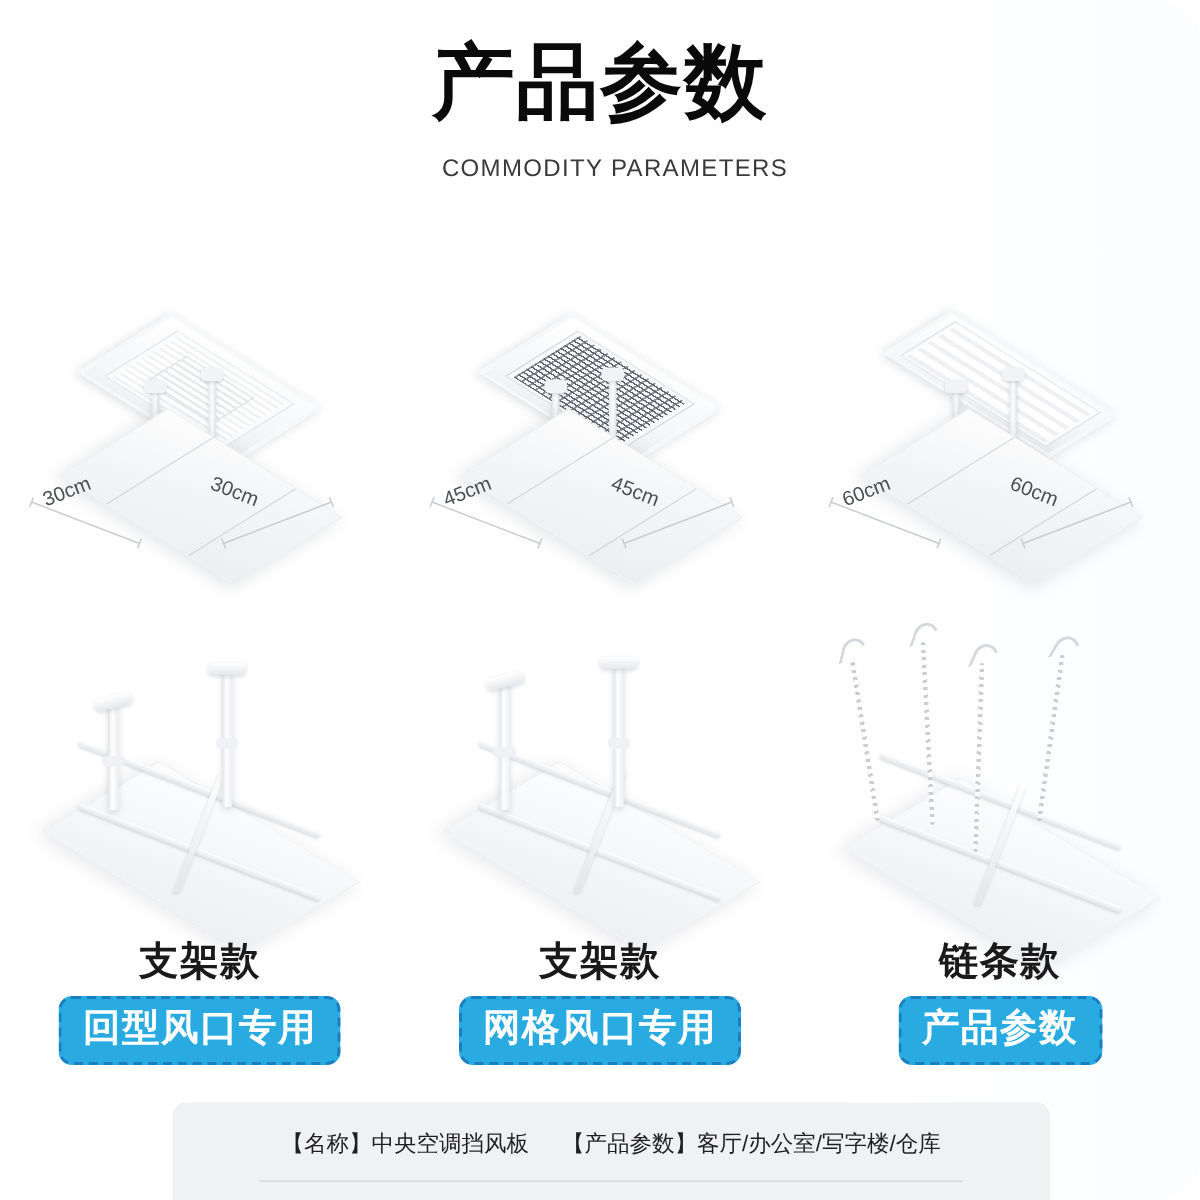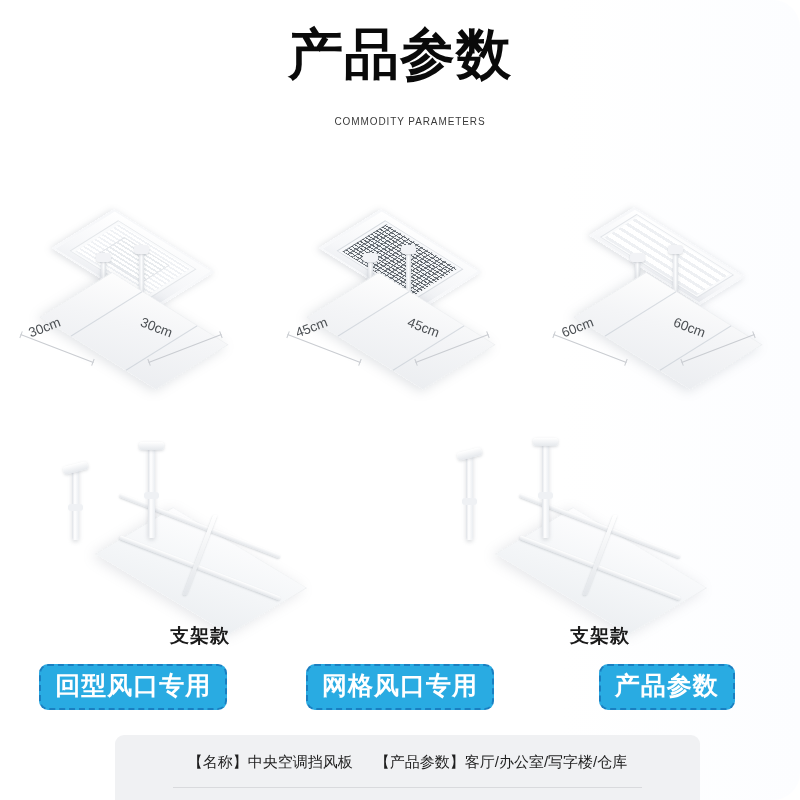--- a/index.html
+++ b/index.html
@@ -31,23 +31,23 @@
     margin: 0;
     padding-top: 22px;
     font-size: 55px;
     line-height: 1.18;
     font-weight: bold;
     color: #0a0a0a;
     letter-spacing: 1px;
     font-family: "Liberation Sans", "DejaVu Sans", sans-serif;
   }
   .sub-title {
-    margin: 12px;
+    margin: 0;
     padding-top: 17px;
-    font-size: 10px;
+    font-size: 16px;
     font-weight: normal;
     color: #3a3a3a;
     letter-spacing: 0.9px;
     padding-left: 20px;
   }
 
   
   .product-row {
     position: absolute;
     top: 168px;
@@ -289,21 +289,21 @@
     border-right-color: transparent;
     border-radius: 50% 50% 0 0;
     transform: rotate(22deg);
   }
 
   .br-caption {
     position: absolute;
     top: 203px;
     left: 0; right: 0;
     text-align: center;
-    font-size: 19px;
+    font-size: 26px;
     font-weight: bold;
     color: #1a1a1a;
     letter-spacing: 1px;
     font-family: "Liberation Sans", "DejaVu Sans", sans-serif;
   }
 
   
   .badge-row {
     position: absolute;
     top: 664px;
@@ -448,20 +448,39 @@
         <div class="cap tilt"></div>
         <div class="joint" style="top:44px;"></div>
       </div>
       <div class="br-post" style="left:142px; top:22px; height:96px;">
         <div class="cap"></div>
         <div class="joint" style="top:50px;"></div>
       </div>
       <div class="br-caption">支架款</div>
     </div>
 
+    <div class="bracket-cell">
+      <div class="br-panel" style="top:86px;"></div>
+      <div class="br-rail br-rail-h1" style="top:112px;"></div>
+      <div class="br-rail br-rail-h2" style="top:154px;"></div>
+      <div class="br-rail br-rail-v" style="top:100px;"></div>
+      <div class="chain" style="left:42px; top:18px; height:110px; transform:rotate(-9deg);">
+        <div class="hook"></div>
+      </div>
+      <div class="chain" style="left:84px; top:8px; height:122px; transform:rotate(-3deg);">
+        <div class="hook"></div>
+      </div>
+      <div class="chain" style="left:118px; top:22px; height:126px; transform:rotate(2deg);">
+        <div class="hook"></div>
+      </div>
+      <div class="chain" style="left:166px; top:16px; height:112px; transform:rotate(8deg);">
+        <div class="hook"></div>
+      </div>
+      <div class="br-caption">链条款</div>
+    </div>
 
   </div>
 
   <div class="badge-row">
     <div class="badge-cell">
       <span class="badge">回型风口专用</span>
     </div>
     <div class="badge-cell">
       <span class="badge">网格风口专用</span>
     </div>

